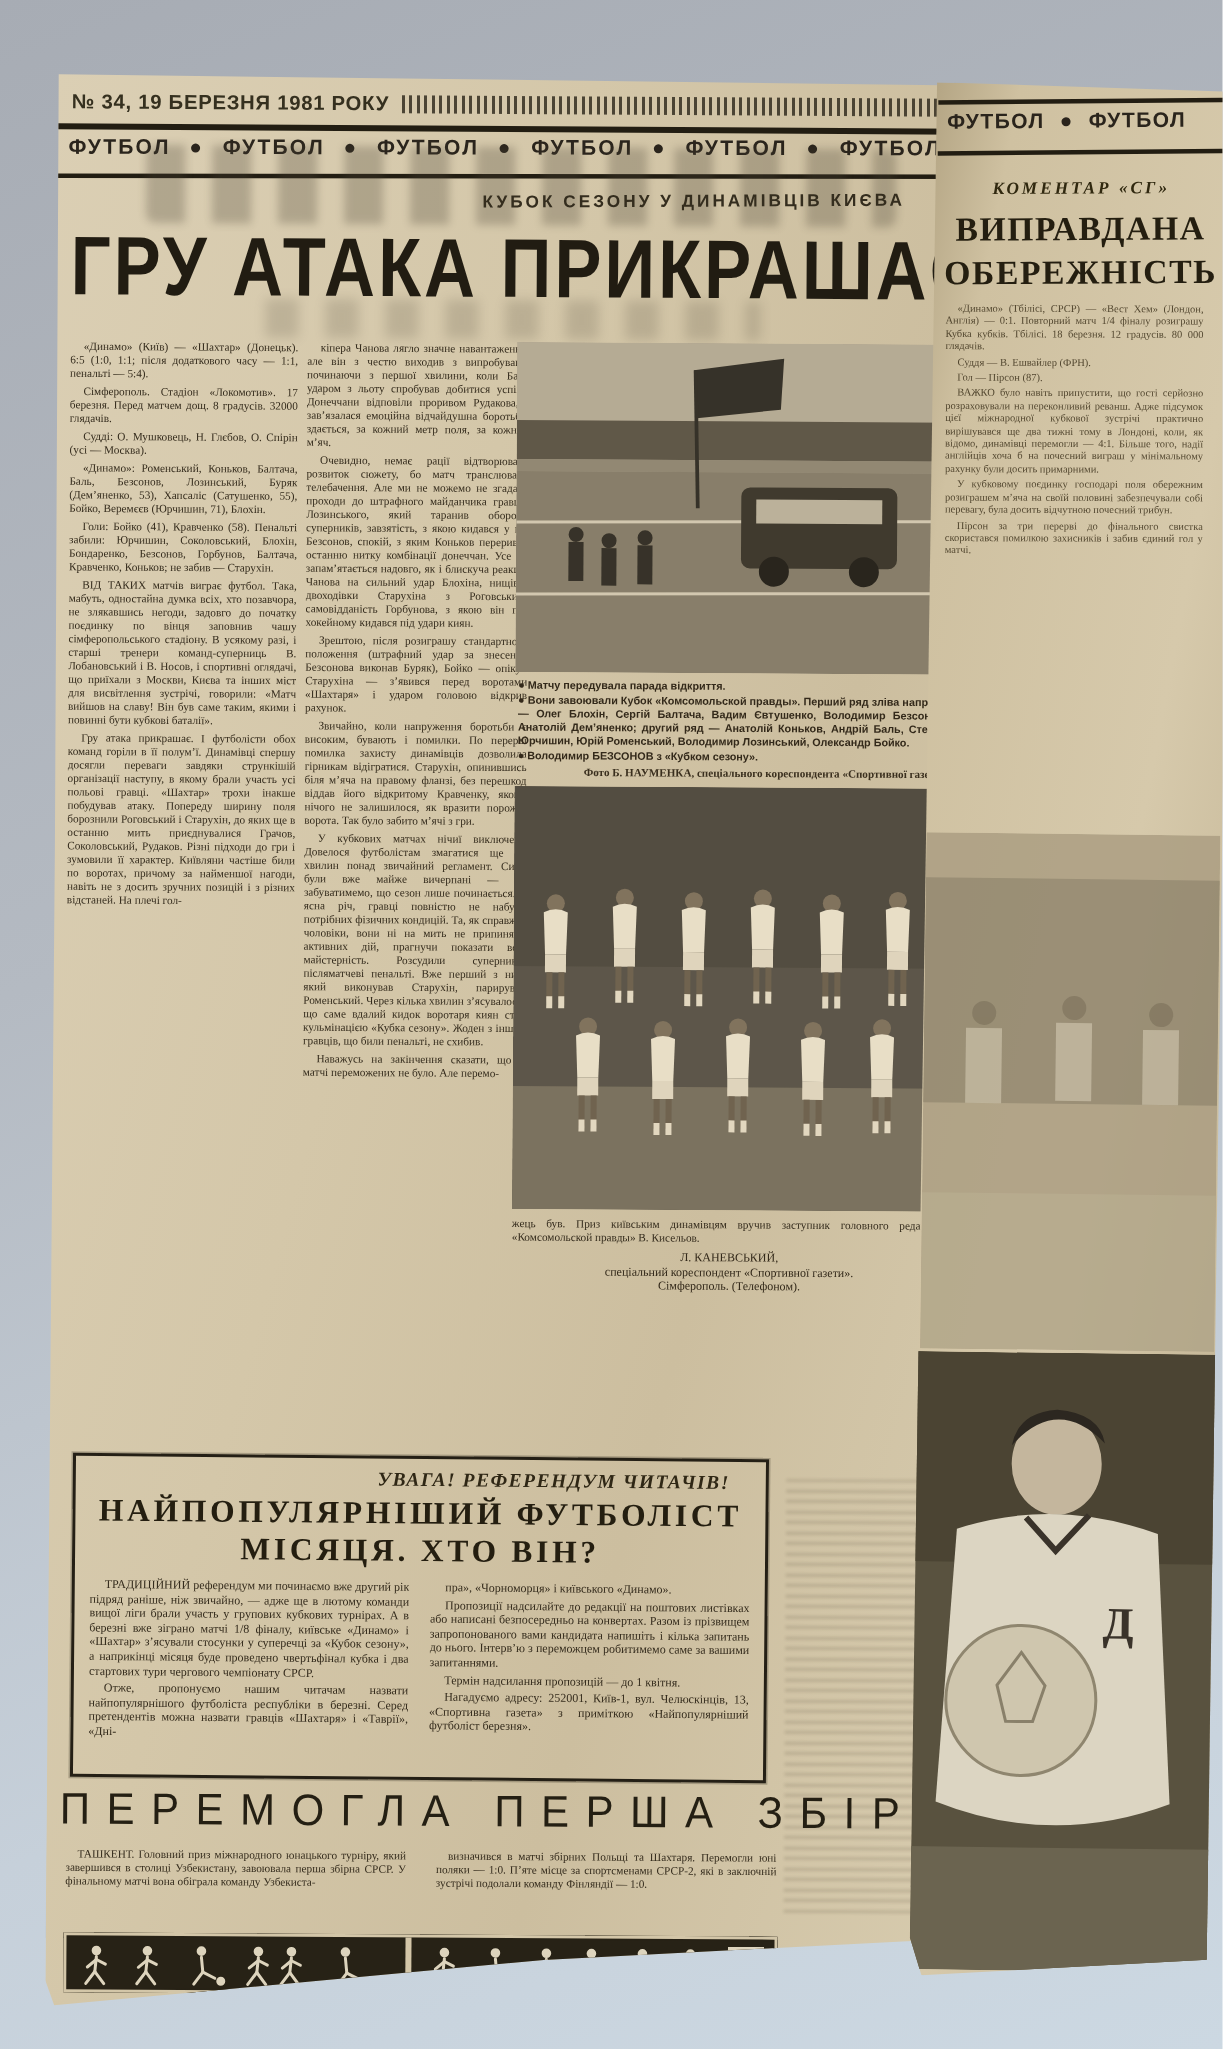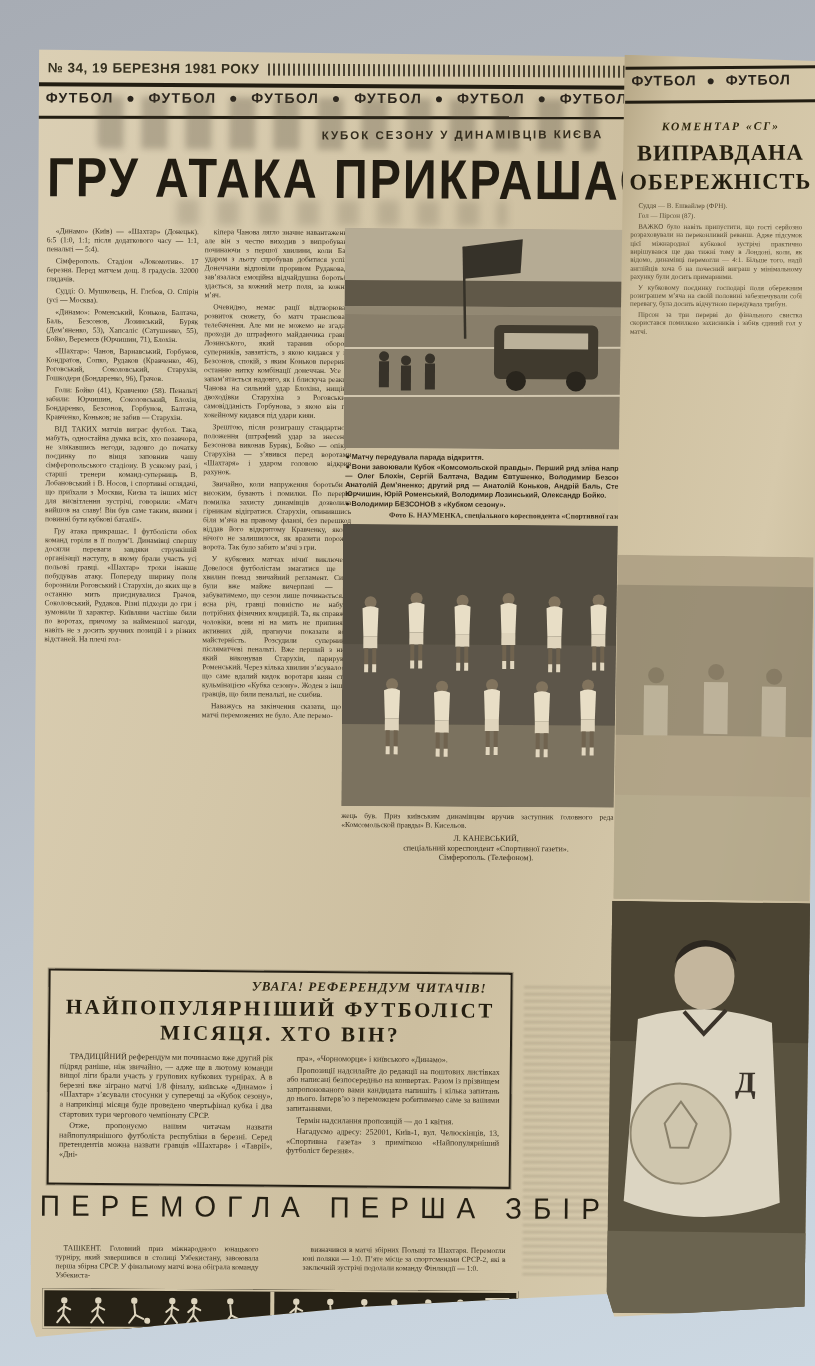--- a/index.html
+++ b/index.html
@@ -47,21 +47,21 @@
       box-shadow:0 0 0 1px rgba(36,31,21,.25);padding:6px 10px;box-sizing:border-box;transform:rotate(.2deg);}
   .ref-kicker{font-style:italic;font-weight:700;font-size:13px;letter-spacing:1px;text-align:right;color:#2f2715;margin-right:14px;}
   .ref-head{font-weight:700;font-size:21px;letter-spacing:2.5px;text-align:center;color:#241e10;line-height:25px;margin-top:2px;}
   .ref-cols{display:flex;gap:14px;margin-top:7px;}
   .ref-col{flex:1;font-size:8px;line-height:9.6px;text-align:justify;color:#352c1d;height:126px;overflow:hidden;}
   .ref-col p{margin:0 0 2px 0;text-indent:10px;}
   .bottomart{position:absolute;left:9px;top:1142px;width:482px;}
   .bottom-head{font-family:"Liberation Sans",sans-serif;font-weight:400;font-size:28px;letter-spacing:11px;text-align:center;color:#241f13;transform:scaleY(1.05);white-space:nowrap;}
   .bottom-cols{display:flex;gap:12px;margin-top:6px;}
   .bottom-col{flex:1;font-size:7.5px;line-height:8.9px;text-align:justify;color:#352c1d;height:62px;overflow:hidden;}
-  .bottom-col p{margin:16px;text-indent:8px;}
+  .bottom-col p{margin:4px;text-indent:8px;}
   .runners{position:absolute;left:12px;top:1240px;width:476px;height:40px;background:#272216;
       display:flex;align-items:center;box-shadow:inset 0 0 0 2px #d3c6a8, inset 0 0 0 3px #272216;}
   .sliver{position:absolute;left:492px;top:935px;width:100px;height:290px;opacity:.15;filter:blur(1px);
       background:repeating-linear-gradient(180deg,#3c3223 0 2px,transparent 2px 7px);}
   
   .band-right{top:16px;left:10px;width:178px;font-size:14px;letter-spacing:1px;word-spacing:5px;transform:rotate(-1.2deg);}
   .srule{position:absolute;left:4px;width:190px;background:#221d12;}
   .cg-kicker{position:absolute;top:64px;left:0;width:100%;text-align:center;font-weight:700;font-style:italic;font-size:11.5px;letter-spacing:2px;color:#30280f;transform:rotate(-1deg);}
   .cg-head{position:absolute;top:82px;left:0;width:100%;text-align:center;font-weight:700;font-size:22.5px;letter-spacing:1px;color:#241e10;line-height:29px;transform:rotate(-1deg);}
   .cg-body{position:absolute;top:146px;left:12px;width:172px;height:348px;font-size:7px;line-height:8.4px;
@@ -85,21 +85,20 @@
   <div class="ghost"></div>
   <div class="ghost2"></div>
   <div class="kicker">КУБОК СЕЗОНУ У ДИНАМІВЦІВ КИЄВА</div>
   <div class="headline">ГРУ АТАКА ПРИКРАШАЄ</div>
 
   <div class="bodycol col1">
       <p>«Динамо» (Київ) — «Шахтар» (Донецьк). 6:5 (1:0, 1:1; після додаткового часу — 1:1, пенальті — 5:4).</p>
       <p>Сімферополь. Стадіон «Локомотив». 17 березня. Перед матчем дощ. 8 градусів. 32000 глядачів.</p>
       <p>Судді: О. Мушковець, Н. Глєбов, О. Спірін (усі — Москва).</p>
       <p>«Динамо»: Роменський, Коньков, Балтача, Баль, Безсонов, Лозинський, Буряк (Дем’яненко, 53), Хапсаліс (Сатушенко, 55), Бойко, Веремєєв (Юрчишин, 71), Блохін.</p>
-      <p>«Шахтар»: Чанов, Варнавський, Горбунов, Кондратов, Сопко, Рудаков (Кравченко, 46), Роговський, Соколовський, Старухін, Гошкодеря (Бондаренко, 96), Грачов.</p>
       <p>Голи: Бойко (41), Кравченко (58). Пенальті забили: Юрчишин, Соколовський, Блохін, Бондаренко, Безсонов, Горбунов, Балтача, Кравченко, Коньков; не забив — Старухін.</p>
       <p>ВІД ТАКИХ матчів виграє футбол. Така, мабуть, одностайна думка всіх, хто позавчора, не злякавшись негоди, задовго до початку поєдинку по вінця заповнив чашу сімферопольського стадіону. В усякому разі, і старші тренери команд-суперниць В. Лобановський і В. Носов, і спортивні оглядачі, що приїхали з Москви, Києва та інших міст для висвітлення зустрічі, говорили: «Матч вийшов на славу! Він був саме таким, якими і повинні бути кубкові баталії».</p>
       <p>Гру атака прикрашає. І футболісти обох команд горіли в її полум’ї. Динамівці спершу досягли переваги завдяки стрункішій організації наступу, в якому брали участь усі польові гравці. «Шахтар» трохи інакше побудував атаку. Попереду ширину поля борознили Роговський і Старухін, до яких ще в останню мить приєднувалися Грачов, Соколовський, Рудаков. Різні підходи до гри і зумовили її характер. Київляни частіше били по воротах, причому за найменшої нагоди, навіть не з досить зручних позицій і з різних відстаней. На плечі гол-</p>
     </div>
   <div class="bodycol col2">
       <p>кіпера Чанова лягло значне навантаження, але він з честю виходив з випробувань, починаючи з першої хвилини, коли Баль ударом з льоту спробував добитися успіху. Донеччани відповіли проривом Рудакова, і зав’язалася емоційна відчайдушна боротьба, здається, за кожний метр поля, за кожний м’яч.</p>
       <p>Очевидно, немає рації відтворювати розвиток сюжету, бо матч транслювало телебачення. Але ми не можемо не згадати проходи до штрафного майданчика гравців Лозинського, який таранив оборону суперників, завзятість, з якою кидався у грі Безсонов, спокій, з яким Коньков переривав останню нитку комбінації донеччан. Усе це запам’ятається надовго, як і блискуча реакція Чанова на сильний удар Блохіна, нищівні двоходівки Старухіна з Роговським, самовідданість Горбунова, з якою він по-хокейному кидався під удари киян.</p>
       <p>Зрештою, після розиграшу стандартного положення (штрафний удар за знесення Безсонова виконав Буряк), Бойко — опікун Старухіна — з’явився перед воротами «Шахтаря» і ударом головою відкрив рахунок.</p>
       <p>Звичайно, коли напруження боротьби є високим, бувають і помилки. По перерві помилка захисту динамівців дозволила гірникам відігратися. Старухін, опинившись біля м’яча на правому фланзі, без перешкод віддав його відкритому Кравченку, якому нічого не залишилося, як вразити порожні ворота. Так було забито м’ячі з гри.</p>
       <p>У кубкових матчах нічиї виключені. Довелося футболістам змагатися ще 30 хвилин понад звичайний регламент. Сили були вже майже вичерпані — не забуватимемо, що сезон лише починається. І, ясна річ, гравці повністю не набули потрібних фізичних кондицій. Та, як справжні чоловіки, вони ні на мить не припиняли активних дій, прагнучи показати всю майстерність. Розсудили суперників післяматчеві пенальті. Вже перший з них, який виконував Старухін, парирував Роменський. Через кілька хвилин з’ясувалося, що саме вдалий кидок воротаря киян став кульмінацією «Кубка сезону». Жоден з інших гравців, що били пенальті, не схибив.</p>
@@ -252,24 +251,25 @@
 <div class="paper right-strip">
   <div class="srule" style="top:10px;height:3px;transform:rotate(-1.2deg);"></div>
   <div class="band band-right">ФУТБОЛ ● ФУТБОЛ</div>
   <div class="srule" style="top:44px;height:3px;transform:rotate(-1.2deg);"></div>
   <div class="cg-kicker">КОМЕНТАР «СГ»</div>
   <div class="cg-head">
     <span>ВИПРАВДАНА</span><br>
     <span>ОБЕРЕЖНІСТЬ</span>
   </div>
   <div class="cg-body">
+      <p>«Динамо» (Тбілісі, СРСР) — «Вест Хем» (Лондон, Англія) — 0:1. Повторний матч 1/4 фіналу розиграшу Кубка кубків. Тбілісі. 18 березня. 12 градусів. 80 000 глядачів.</p>
       <p>Суддя — В. Ешвайлер (ФРН).</p>
       <p>Гол — Пірсон (87).</p>
       <p>ВАЖКО було навіть припустити, що гості серйозно розраховували на переконливий реванш. Адже підсумок цієї міжнародної кубкової зустрічі практично вирішувався ще два тижні тому в Лондоні, коли, як відомо, динамівці перемогли — 4:1. Більше того, надії англійців хоча б на почесний виграш у мінімальному рахунку були досить примарними.</p>
-      <p>У кубковому поєдинку господарі поля обережним розиграшем м’яча на своїй половині забезпечували собі перевагу, була досить відчутною передувала трибун.</p>
+      <p>У кубковому поєдинку господарі поля обережним розиграшем м’яча на своїй половині забезпечували собі перевагу, була досить відчутною почесний трибун.</p>
       <p>Пірсон за три перерві до фінального свистка скористався помилкою захисників і забив єдиний гол у матчі.</p>
     </div>
 
   <div class="photo-cont">
     <svg width="196" height="344" viewBox="0 0 196 344">
       <rect width="196" height="344" fill="#a99c80"></rect>
       <rect y="30" width="196" height="150" fill="#8c816a"></rect>
       <rect y="240" width="196" height="104" fill="#b0a488"></rect>
       <g opacity=".5">
         <circle cx="40" cy="120" r="8" fill="#5e543f"></circle>

